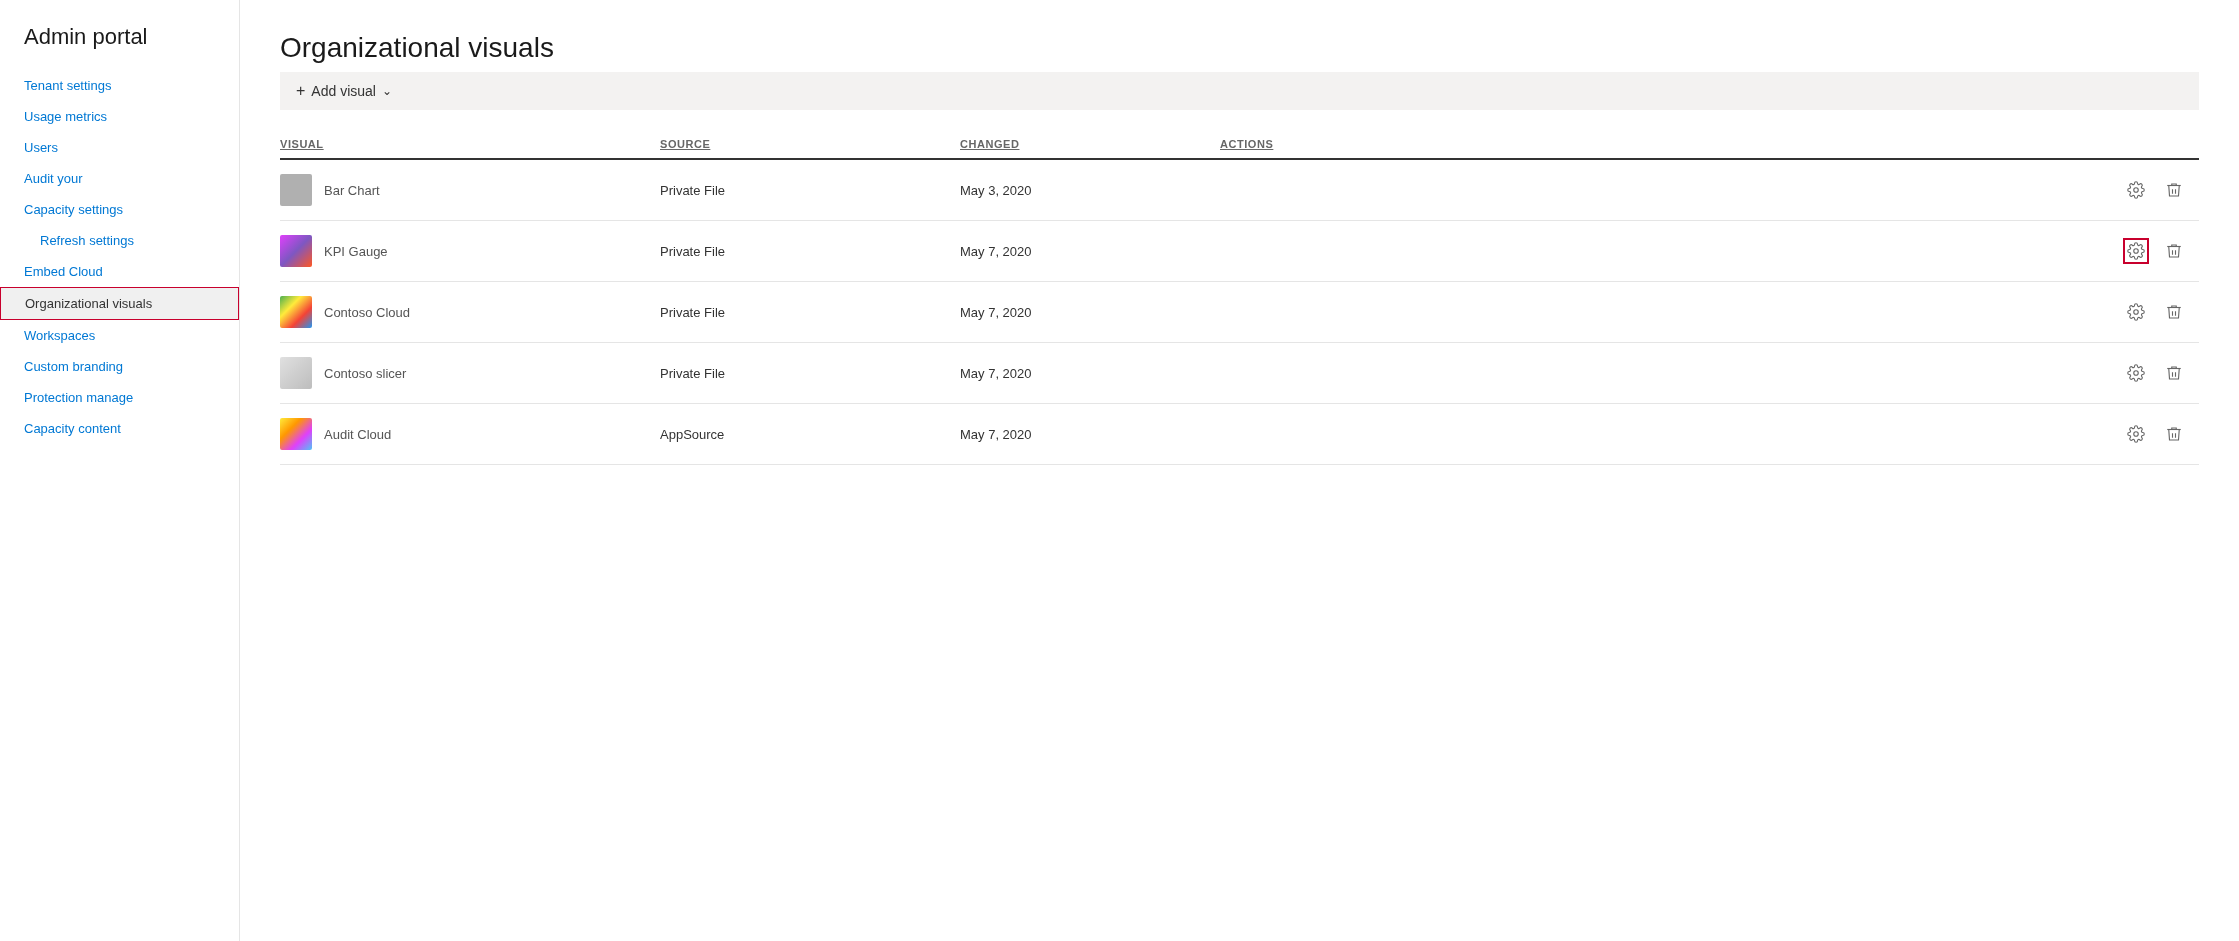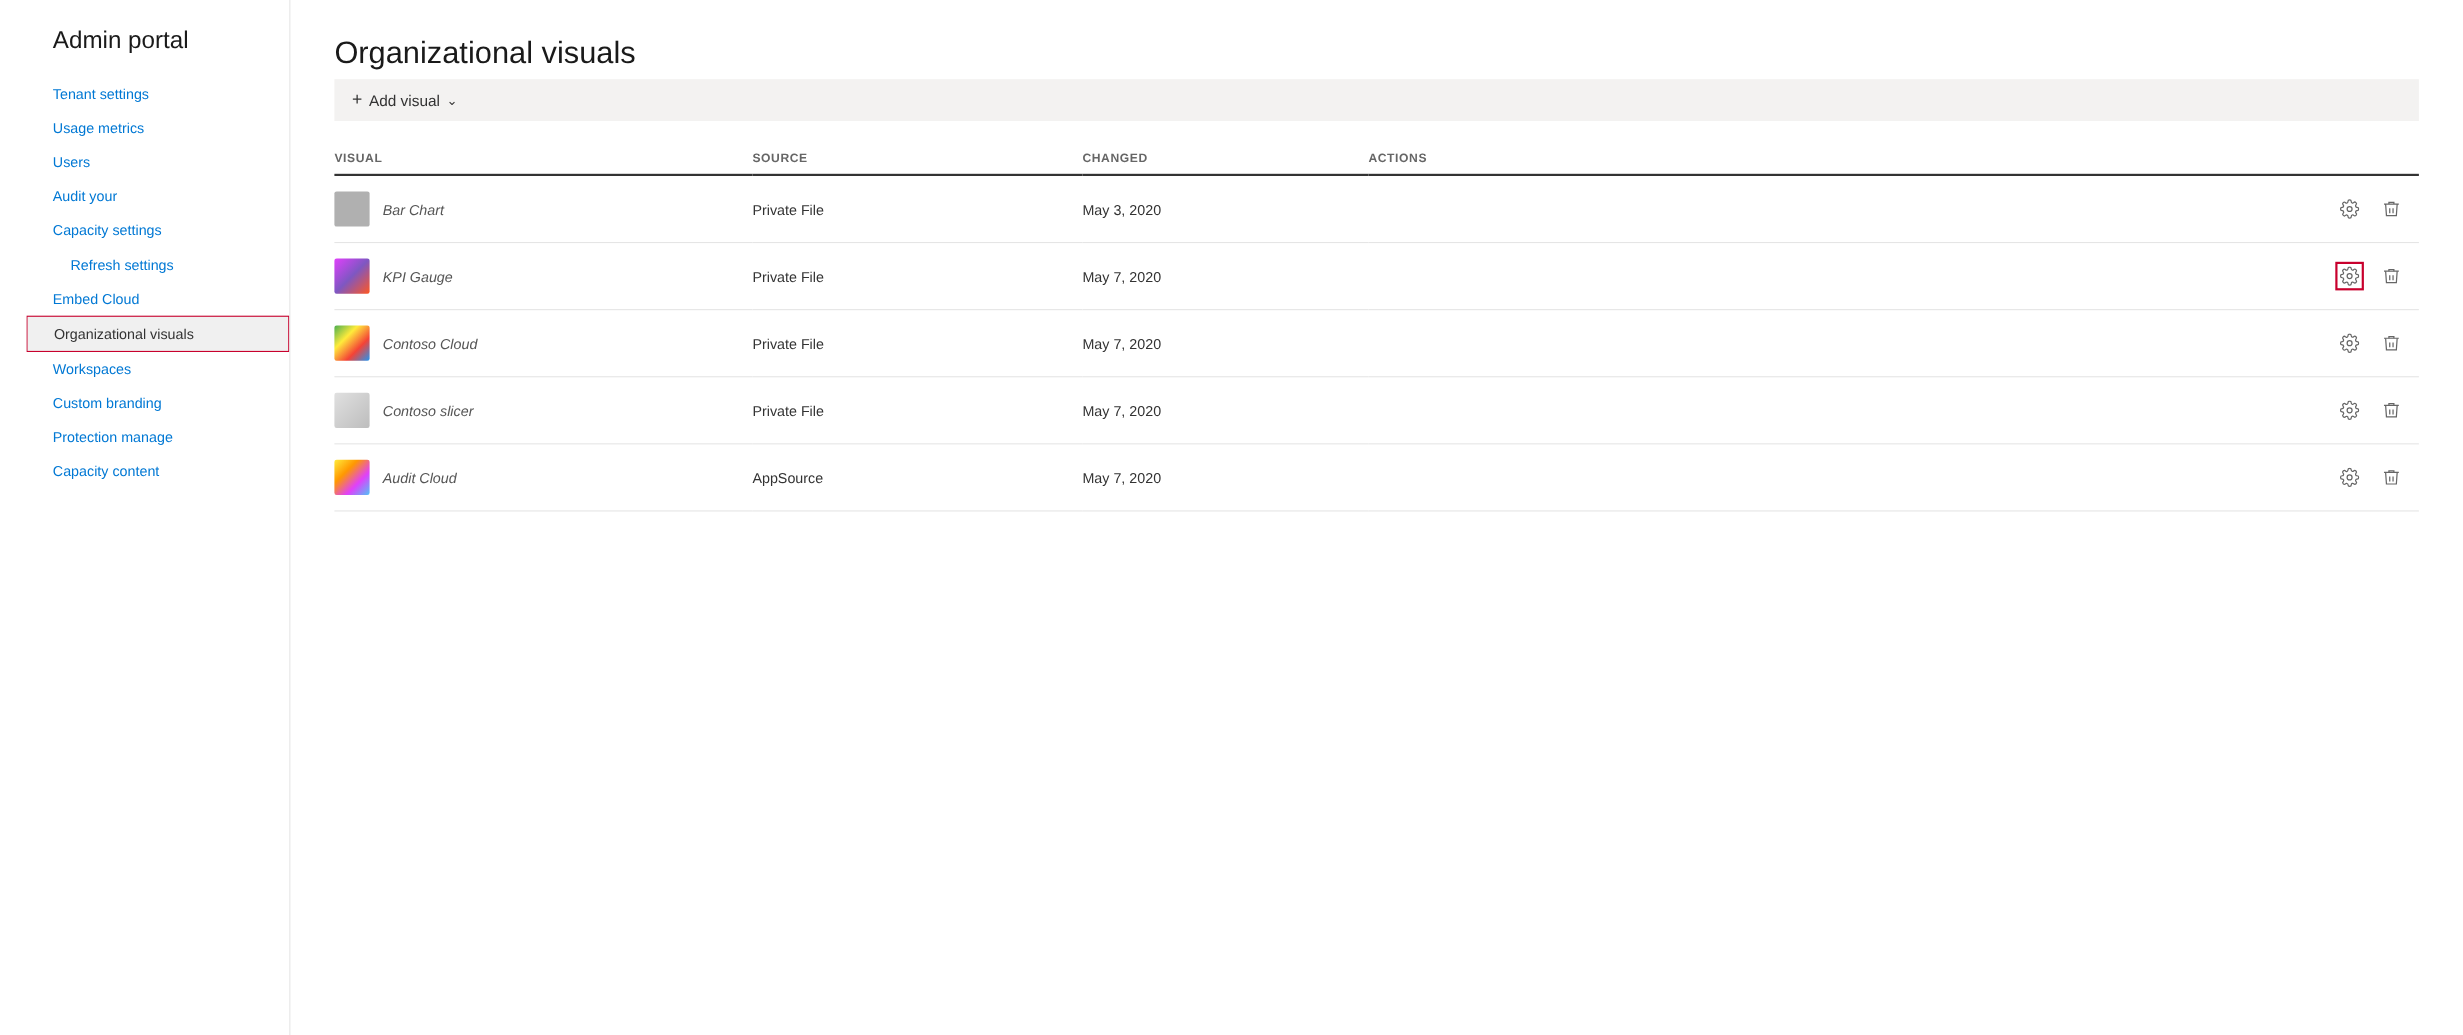--- a/index.html
+++ b/index.html
@@ -1,20 +1,20 @@
 <!DOCTYPE html>
 <html><head>
   <meta charset="utf-8">
   <style>
     * { box-sizing: border-box; margin: 0; padding: 0; }
     body { font-family: 'Segoe UI', Tahoma, Geneva, Verdana, sans-serif; background: #fff; color: #333; display: flex; flex-direction: column; height: 100vh; }
 
     .app-container { display: flex; flex-direction: column; height: 100%; }
 
-    .main-layout { display: flex; flex: 1; overflow: hidden; padding-left: 24px; }
+    .main-layout { display: flex; flex: 1; overflow: hidden; }
 
     
     .sidebar { width: 240px; min-width: 240px; padding: 16px 0; border-right: 1px solid #e5e5e5; overflow-y: auto; }
 
     .sidebar-title { font-size: 22px; font-weight: 300; color: #1a1a1a; padding: 8px 24px 20px 24px; }
 
     .sidebar-item {
       display: block;
       padding: 8px 24px;
       font-size: 13px;
@@ -67,20 +67,21 @@
     .visuals-table thead tr { border-bottom: 2px solid #333; }
 
     .visuals-table th {
       text-align: left;
       font-size: 11px;
       font-weight: 600;
       color: #666;
       letter-spacing: 0.05em;
       padding: 8px 12px 8px 0;
       text-transform: uppercase;
+      text-decoration: underline;
     }
 
     .visuals-table td {
       padding: 14px 12px 14px 0;
       font-size: 13px;
       color: #333;
       border-bottom: 1px solid #e5e5e5;
       vertical-align: middle;
     }
 
@@ -91,21 +92,21 @@
       height: 32px;
       background: #ccc;
       border-radius: 2px;
       flex-shrink: 0;
       display: flex;
       align-items: center;
       justify-content: center;
       overflow: hidden;
     }
 
-    .visual-name { color: #555; font-style: italic; font-size: 13px; }
+    .visual-name { color: #555; font-size: 13px; }
 
     .col-visual { width: 380px; }
     .col-source { width: 300px; }
     .col-changed { width: 260px; }
     .col-actions { text-align: right; }
 
     .actions-cell { display: flex; align-items: center; gap: 12px; justify-content: flex-end; }
 
     .action-btn {
       background: none;

